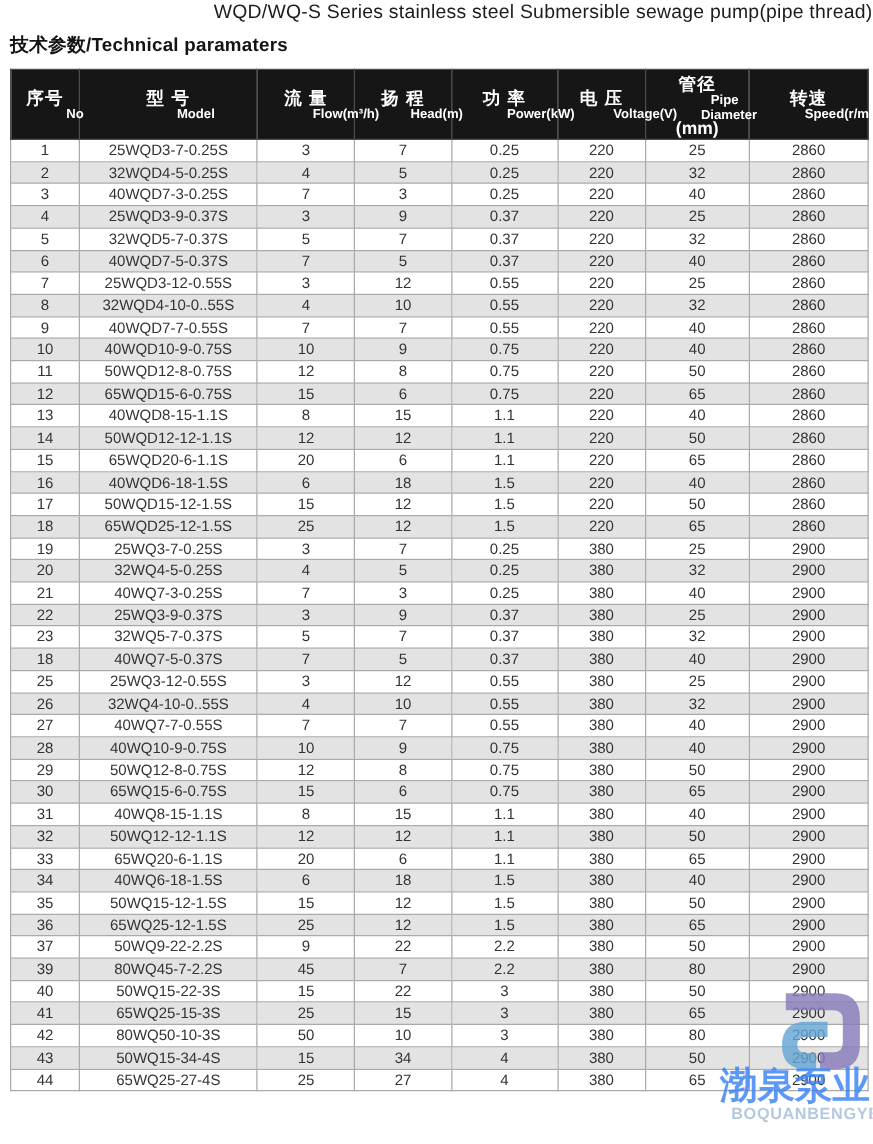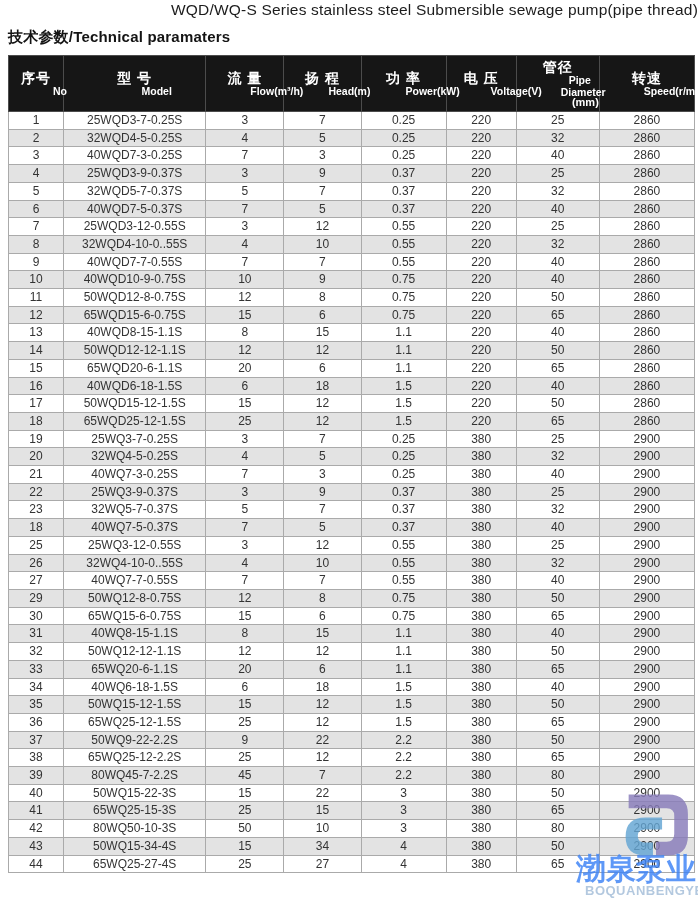--- a/index.html
+++ b/index.html
@@ -27,21 +27,21 @@
   }
   col.c-no{width:55px}col.c-model{width:142px}col.c-flow{width:78px}
   col.c-head{width:77px}col.c-power{width:85px}col.c-volt{width:70px}
   col.c-pipe{width:83px}col.c-speed{width:95px}
   thead th{
     background:#161616;color:#ffffff;border:1px solid #4c4c4c;
     vertical-align:middle;padding:4px 0 4px 0;font-weight:bold;
   }
   .hcn{font-size:14px;line-height:14px;letter-spacing:1px;}
   .hen{font-size:10.5px;line-height:12px;padding-left:44px;}
-  .hsub{font-size:11px;line-height:9px;text-align:right;}
+  .hsub{font-size:14px;line-height:9px;}
   tbody td{
     border:1px solid #aaaaaa;text-align:center;height:16.7px;
     line-height:16.7px;padding:0;font-size:12px;color:#333333;
     background:#ffffff;overflow:hidden;white-space:nowrap;
   }
   tbody tr:nth-child(even) td{background:#e3e3e3;}
   .watermark{
     position:absolute;left:0;top:0;width:698px;height:915px;
     pointer-events:none;opacity:0.82;
   }
@@ -378,20 +378,30 @@
           <td>27</td>
           <td>40WQ7-7-0.55S</td>
           <td>7</td>
           <td>7</td>
           <td>0.55</td>
           <td>380</td>
           <td>40</td>
           <td>2900</td>
         </tr>
         <tr>
+          <td>28</td>
+          <td>40WQ10-9-0.75S</td>
+          <td>10</td>
+          <td>9</td>
+          <td>0.75</td>
+          <td>380</td>
+          <td>40</td>
+          <td>2900</td>
+        </tr>
+        <tr>
           <td>29</td>
           <td>50WQ12-8-0.75S</td>
           <td>12</td>
           <td>8</td>
           <td>0.75</td>
           <td>380</td>
           <td>50</td>
           <td>2900</td>
         </tr>
         <tr>
@@ -465,30 +475,20 @@
           <td>2900</td>
         </tr>
         <tr>
           <td>37</td>
           <td>50WQ9-22-2.2S</td>
           <td>9</td>
           <td>22</td>
           <td>2.2</td>
           <td>380</td>
           <td>50</td>
-          <td>2900</td>
-        </tr>
-        <tr>
-          <td>38</td>
-          <td>65WQ25-12-2.2S</td>
-          <td>25</td>
-          <td>12</td>
-          <td>2.2</td>
-          <td>380</td>
-          <td>65</td>
           <td>2900</td>
         </tr>
         <tr>
           <td>39</td>
           <td>80WQ45-7-2.2S</td>
           <td>45</td>
           <td>7</td>
           <td>2.2</td>
           <td>380</td>
           <td>80</td>

